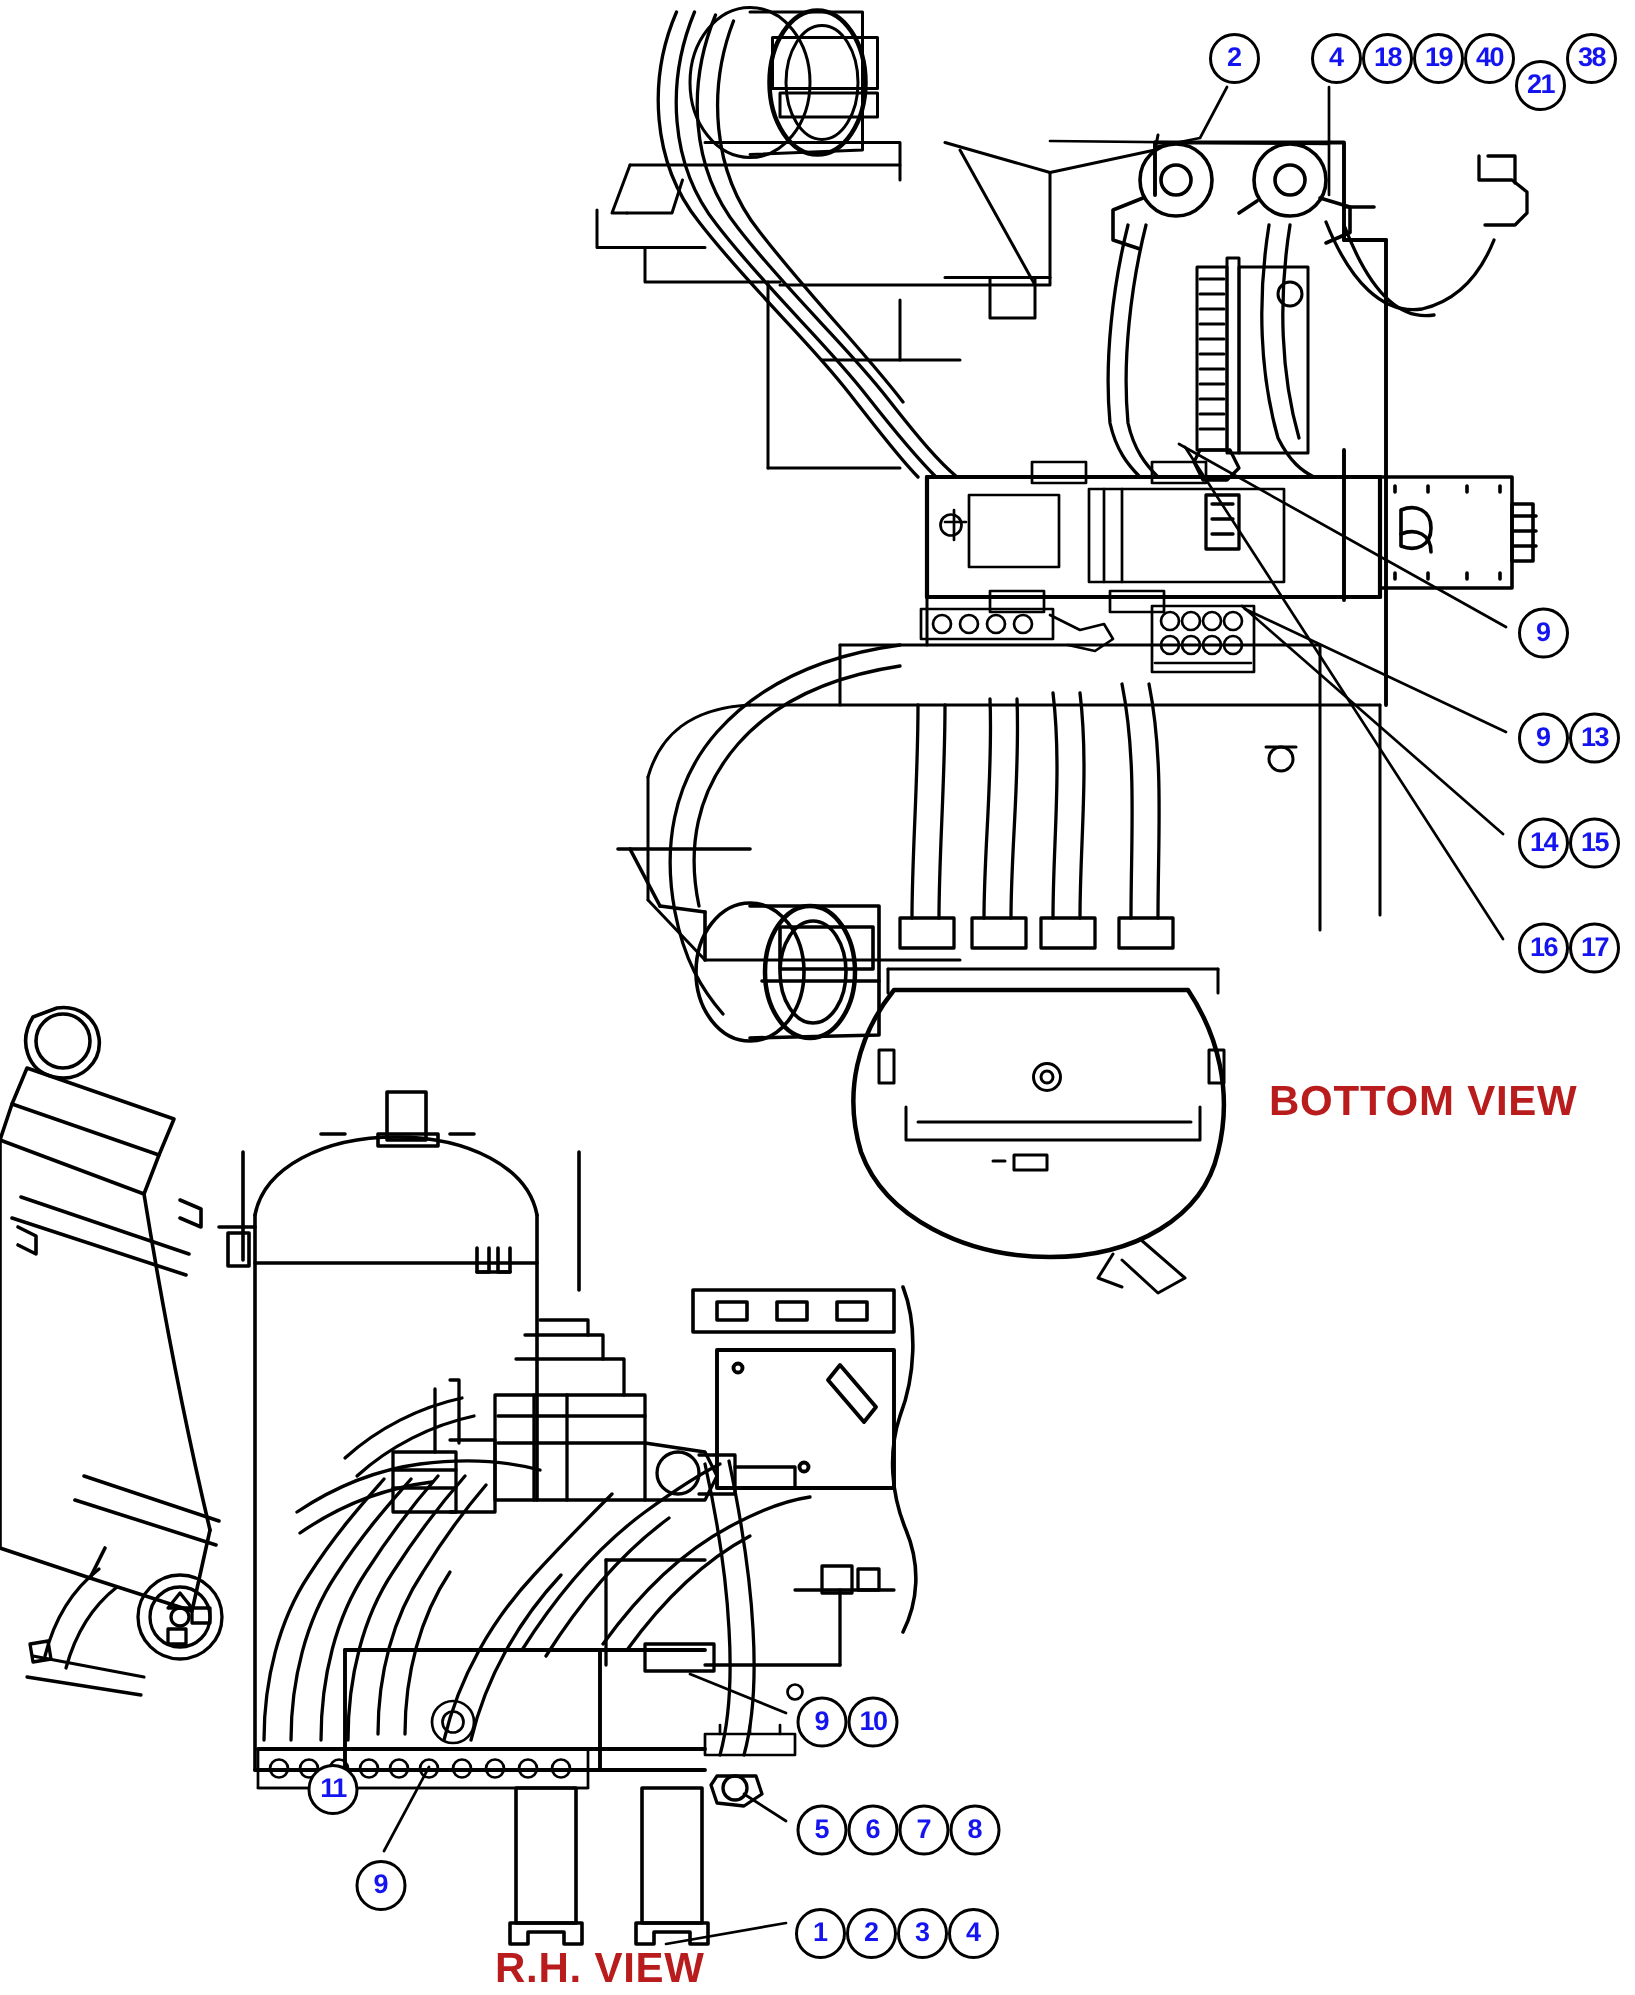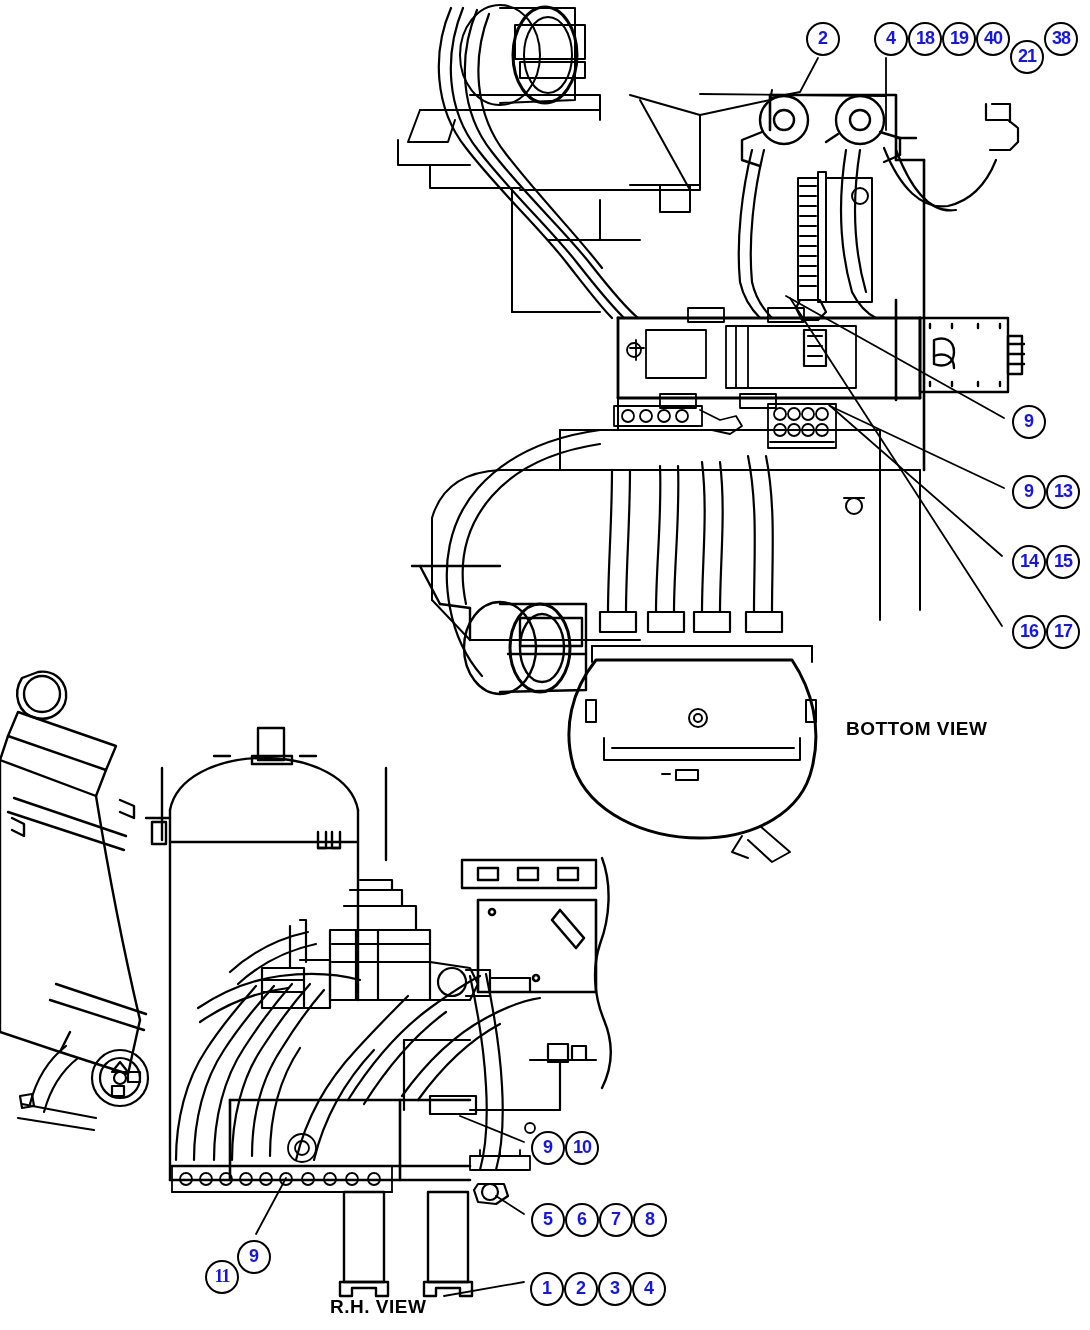--- a/index.html
+++ b/index.html
@@ -22,23 +22,23 @@
     position: absolute;
     left: 0;
     top: 0;
     width: 1090px;
     height: 1330px;
   }
   .view-label {
     position: absolute;
     font-family: "Liberation Sans", sans-serif;
     font-weight: bold;
-    font-size: 19px;
+    font-size: 28px;
     letter-spacing: 0.5px;
-    color: #000000;
+    color: #b91c1c;
     white-space: nowrap;
   }
   #label-bottom-view { left: 846px; top: 718px; }
   #label-rh-view { left: 330px; top: 1296px; }
 
   .callout {
     position: absolute;
     width: 34px;
     height: 34px;
     border-radius: 50%;
@@ -471,21 +471,21 @@
       <div class="callout narrow" style="left: 1012px; top: 545px;">14</div>
       <div class="callout narrow" style="left: 1046px; top: 545px;">15</div>
       <div class="callout narrow" style="left: 1012px; top: 615px;">16</div>
       <div class="callout narrow" style="left: 1046px; top: 615px;">17</div>
       <div class="callout" style="left: 531px; top: 1131px;">9</div>
       <div class="callout narrow" style="left: 565px; top: 1131px;">10</div>
       <div class="callout" style="left: 531px; top: 1203px;">5</div>
       <div class="callout" style="left: 565px; top: 1203px;">6</div>
       <div class="callout" style="left: 599px; top: 1203px;">7</div>
       <div class="callout" style="left: 633px; top: 1203px;">8</div>
-      <div class="callout narrow" style="left: 205px; top: 1260px; font-family: Liberation Serif, serif;">11</div>
+      <div class="callout narrow" style="left: 205px; top: 1176px;">11</div>
       <div class="callout" style="left: 237px; top: 1240px;">9</div>
       <div class="callout" style="left: 530px; top: 1272px;">1</div>
       <div class="callout" style="left: 564px; top: 1272px;">2</div>
       <div class="callout" style="left: 598px; top: 1272px;">3</div>
       <div class="callout" style="left: 632px; top: 1272px;">4</div>
     </div>
 
 </div>
 
 </body></html>

